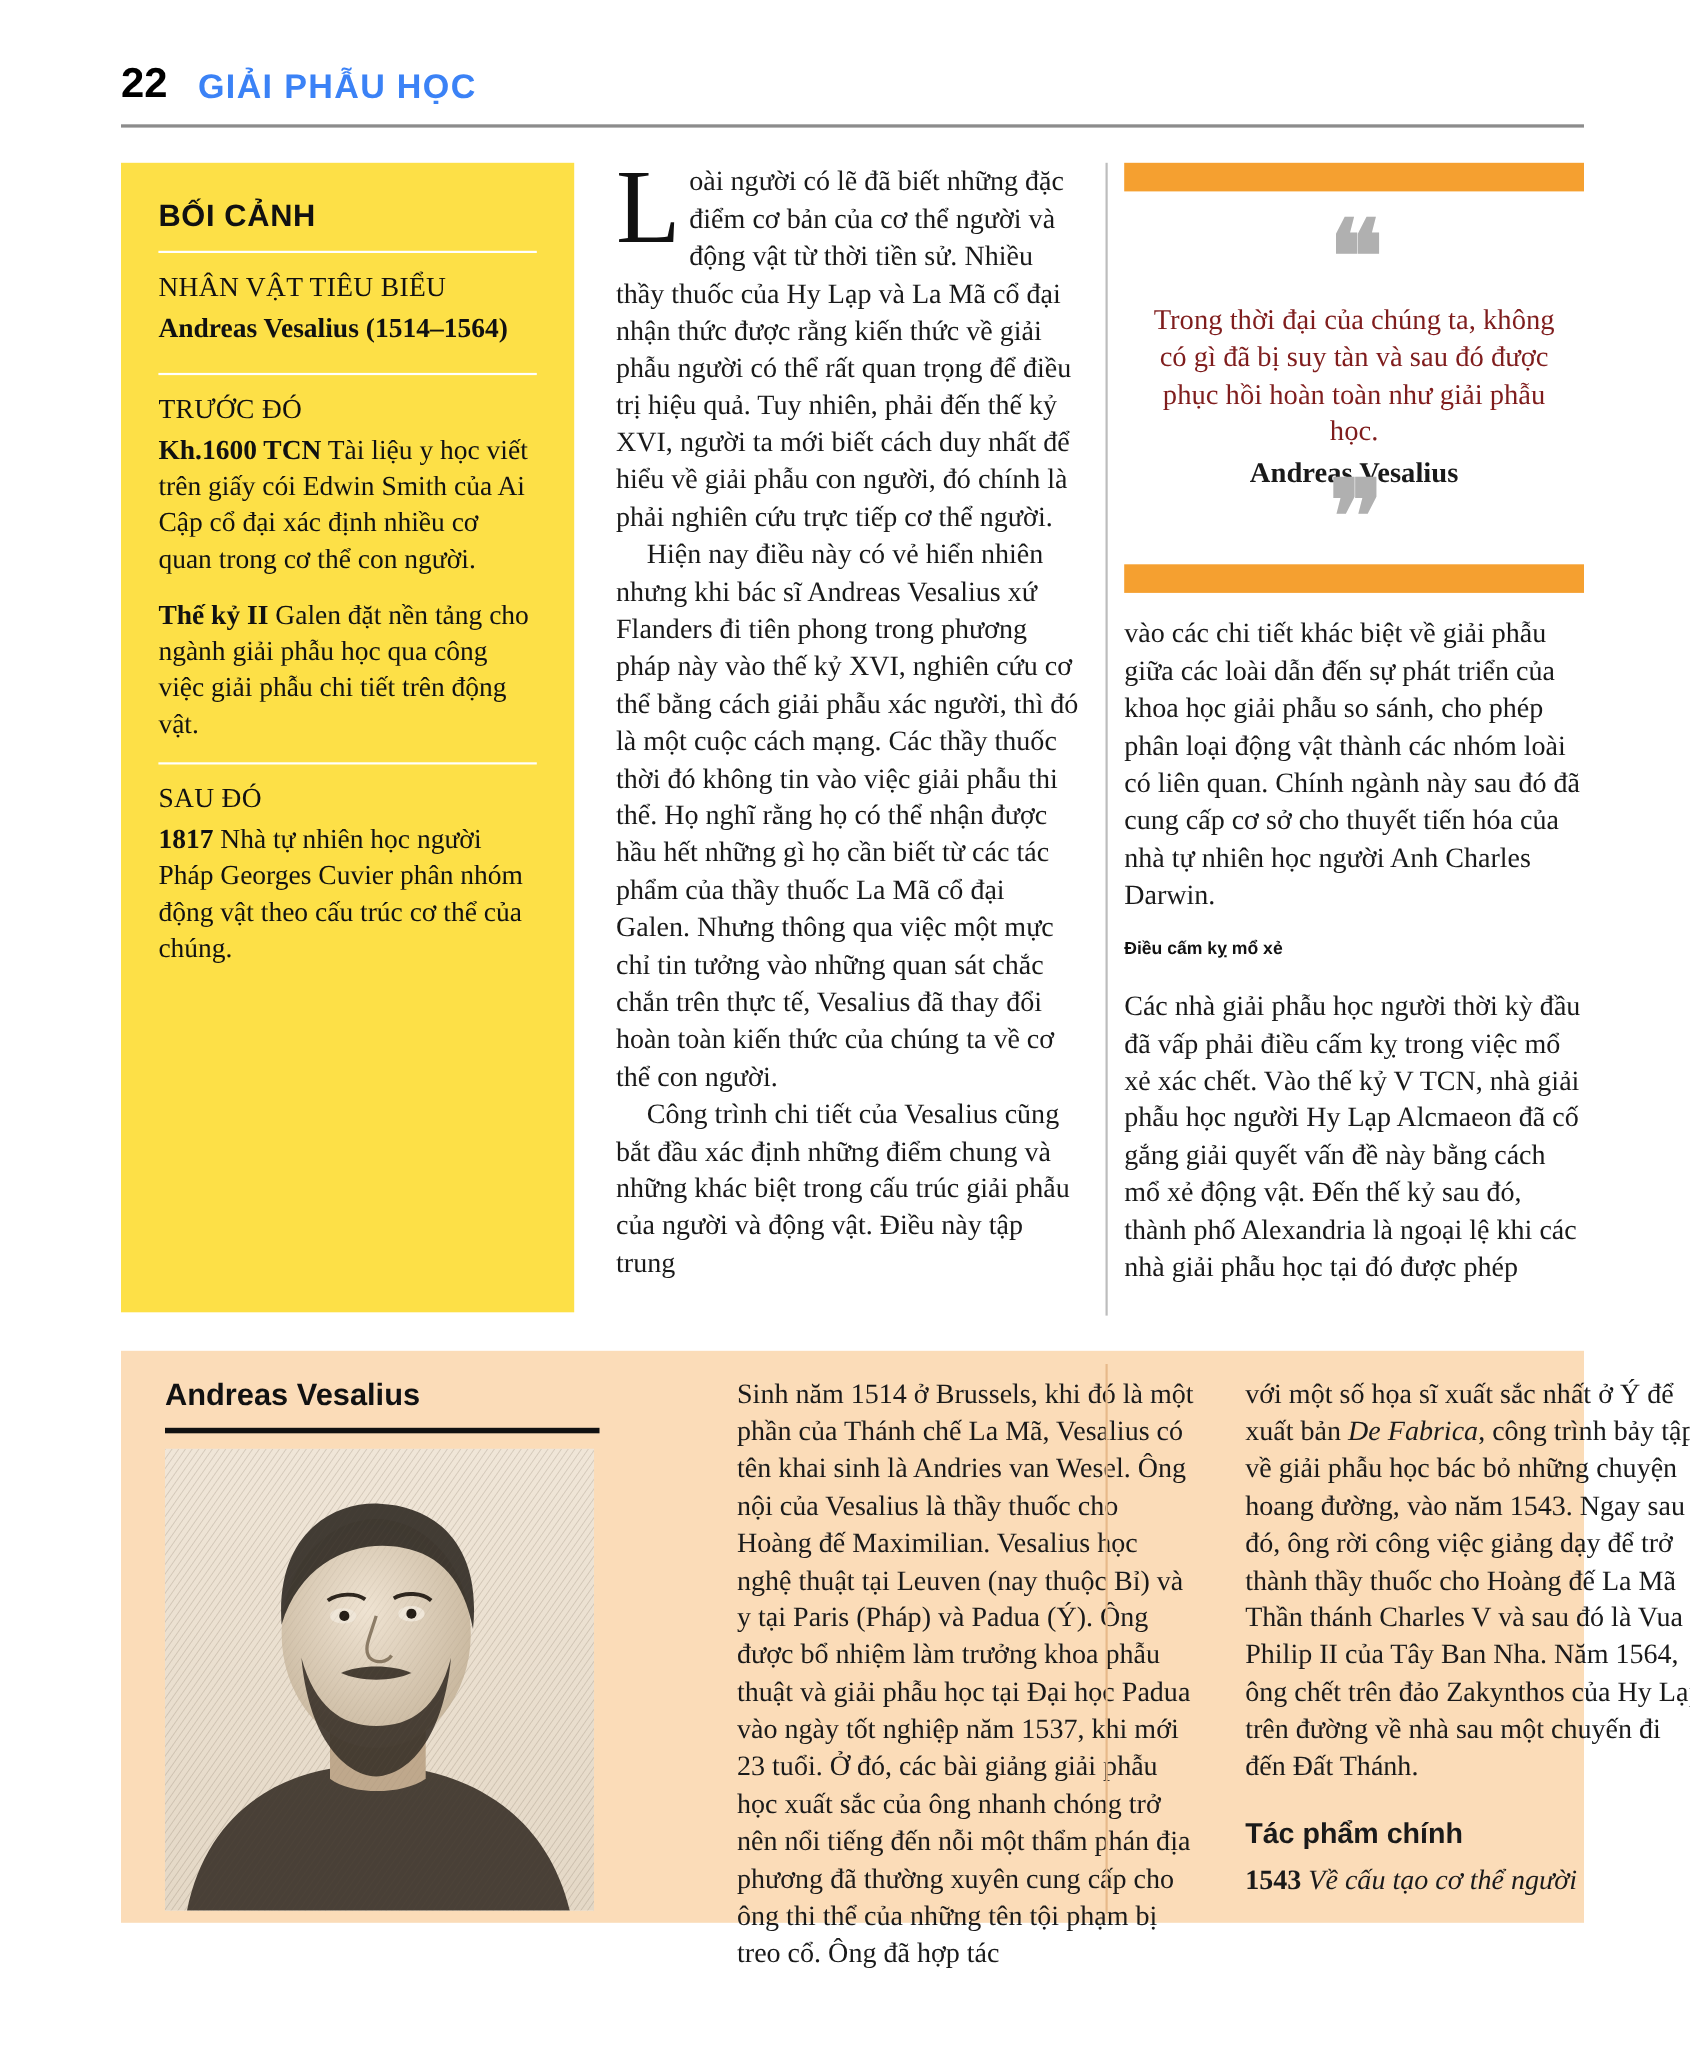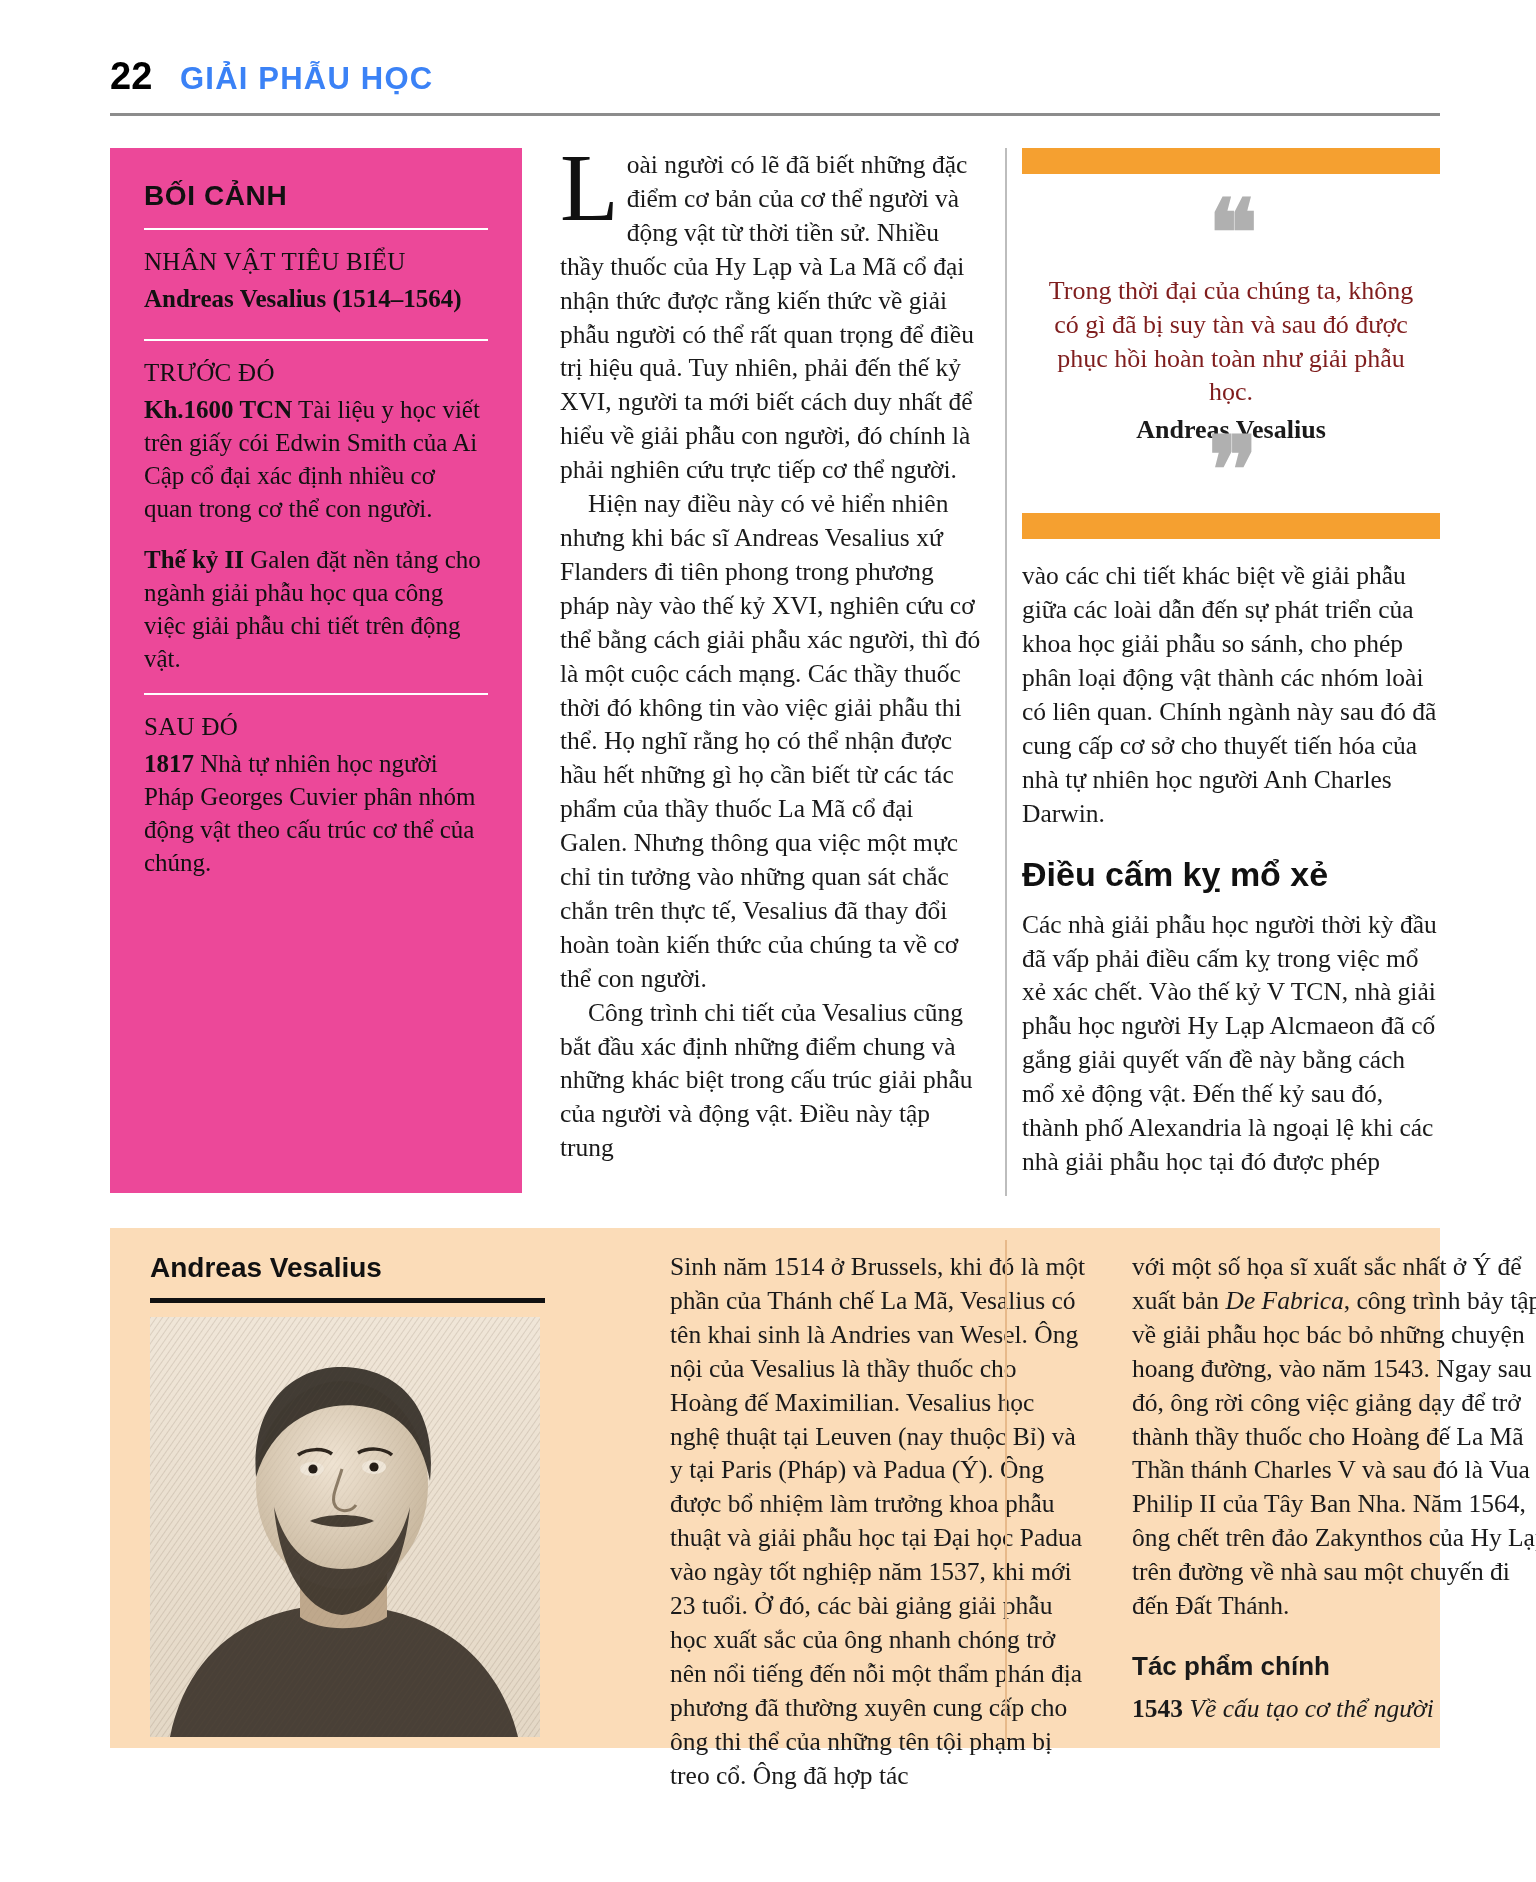--- a/index.html
+++ b/index.html
@@ -59,21 +59,21 @@
     background: #8c8c8c;
   }
 
   
   .sidebar {
     position: absolute;
     left: 110px;
     top: 148px;
     width: 412px;
     height: 1045px;
-    background: #ec4899;
+    background: #fde047;
   }
   .sidebar-inner {
     padding: 32px 34px 0 34px;
   }
   .sidebar h2 {
     margin: 0;
     font-family: "Liberation Sans", sans-serif;
     font-size: 28px;
     font-weight: bold;
     letter-spacing: 0.6px;
@@ -177,22 +177,22 @@
   }
   .right-body {
     margin-top: 20px;
     font-size: 25.5px;
     line-height: 1.33;
   }
   .right-body p { margin: 0; text-indent: 0; }
   .right-h3 {
     font-family: "Liberation Sans", sans-serif;
     font-weight: bold;
-    font-size: 34px;
-    margin: 22px 0 10px 0;
+    font-size: 16px;
+    margin: 22px 0 24px 0;
     color: #111;
   }
 
   
   .bio {
     position: absolute;
     left: 110px;
     top: 1228px;
     width: 1330px;
     height: 520px;

